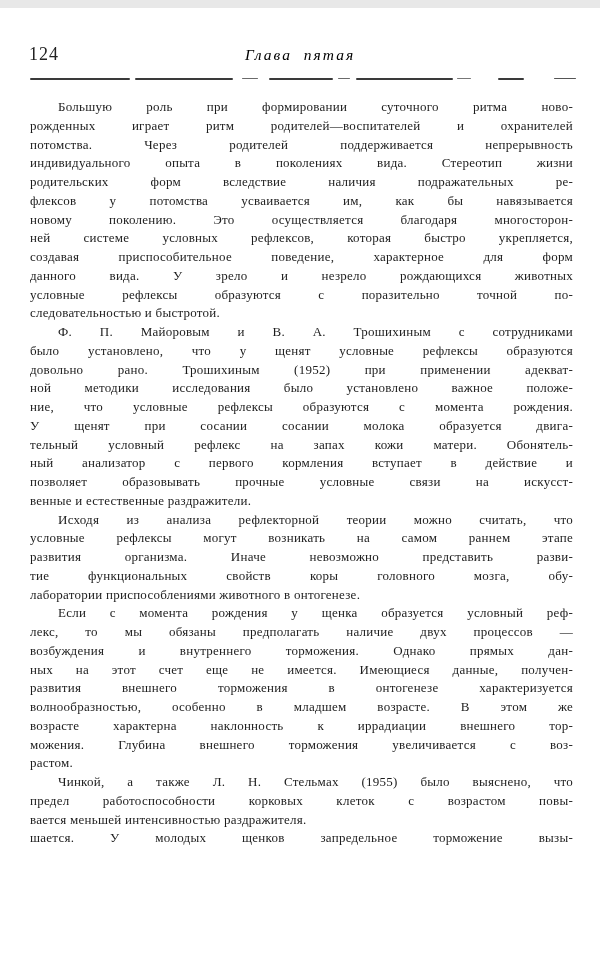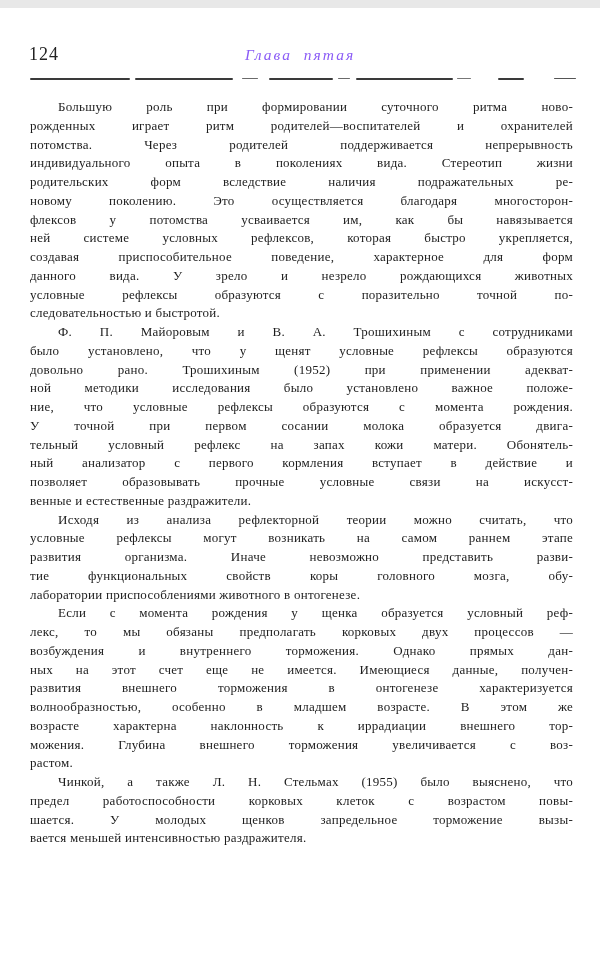--- a/index.html
+++ b/index.html
@@ -16,21 +16,21 @@
 
   
   .header { position: absolute; top: 34px; left: 0; width: 100%; height: 26px; }
   .page-number {
     position: absolute; left: 29px; top: 2px;
     font-size: 18px; letter-spacing: 1px; color: #222;
   }
   .running-head {
     position: absolute; left: 0; top: 4px; width: 100%;
     text-align: center; font-style: italic;
-    font-size: 15.5px; letter-spacing: 2px; color: #8b5cf6;
+    font-size: 15.5px; letter-spacing: 2px; color: #000000;
     word-spacing: 6px;
   }
 
   
   .header-rule { position: absolute; top: 70px; left: 30px; width: 546px; height: 3px; }
   .header-rule span { position: absolute; top: 0; height: 1.6px; background: #3a3a3a; border-radius: 1px; }
   .header-rule .s1 { left: 0;   width: 100px; }
   .header-rule .s2 { left: 105px; width: 98px; top: .4px; }
   .header-rule .s3 { left: 212px; width: 16px; height: 1.2px; background:#6a6a6a; }
   .header-rule .s4 { left: 239px; width: 64px; }
@@ -79,59 +79,59 @@
       <span class="s9"></span>
   </div>
 
   <div class="body-text">
       <div>
         <div class="line indent">Большую роль при формировании суточного ритма ново-</div>
         <div class="line">рожденных играет ритм родителей—воспитателей и охранителей</div>
         <div class="line">потомства. Через родителей поддерживается непрерывность</div>
         <div class="line">индивидуального опыта в поколениях вида. Стереотип жизни</div>
         <div class="line">родительских форм вследствие наличия подражательных ре-</div>
+        <div class="line">флексов у потомства усваивается им, как бы навязывается</div>
         <div class="line">новому поколению. Это осуществляется благодаря многосторон-</div>
-        <div class="line">флексов у потомства усваивается им, как бы навязывается</div>
         <div class="line">ней системе условных рефлексов, которая быстро укрепляется,</div>
         <div class="line">создавая приспособительное поведение, характерное для форм</div>
         <div class="line">данного вида. У зрело и незрело рождающихся животных</div>
         <div class="line">условные рефлексы образуются с поразительно точной по-</div>
         <div class="line last">следовательностью и быстротой.</div>
       </div>
       <div>
         <div class="line indent">Ф. П. Майоровым и В. А. Трошихиным с сотрудниками</div>
         <div class="line">было установлено, что у щенят условные рефлексы образуются</div>
         <div class="line">довольно рано. Трошихиным (1952) при применении адекват-</div>
         <div class="line">ной методики исследования было установлено важное положе-</div>
         <div class="line">ние, что условные рефлексы образуются с момента рождения.</div>
-        <div class="line">У точной при первом сосании молока образуется двига-</div>
+        <div class="line">У щенят при сосании сосании молока образуется двига-</div>
         <div class="line">тельный условный рефлекс на запах кожи матери. Обонятель-</div>
         <div class="line">ный анализатор с первого кормления вступает в действие и</div>
         <div class="line">позволяет образовывать прочные условные связи на искусст-</div>
         <div class="line last">венные и естественные раздражители.</div>
       </div>
       <div>
         <div class="line indent">Исходя из анализа рефлекторной теории можно считать, что</div>
         <div class="line">условные рефлексы могут возникать на самом раннем этапе</div>
         <div class="line">развития организма. Иначе невозможно представить разви-</div>
         <div class="line">тие функциональных свойств коры головного мозга, обу-</div>
         <div class="line last">лаборатории приспособлениями животного в онтогенезе.</div>
       </div>
       <div>
         <div class="line indent">Если с момента рождения у щенка образуется условный реф-</div>
-        <div class="line">лекс, то мы обязаны предполагать корковых двух процессов —</div>
+        <div class="line">лекс, то мы обязаны предполагать наличие двух процессов —</div>
         <div class="line">возбуждения и внутреннего торможения. Однако прямых дан-</div>
         <div class="line">ных на этот счет еще не имеется. Имеющиеся данные, получен-</div>
         <div class="line">развития внешнего торможения в онтогенезе характеризуется</div>
         <div class="line">волнообразностью, особенно в младшем возрасте. В этом же</div>
         <div class="line">возрасте характерна наклонность к иррадиации внешнего тор-</div>
         <div class="line">можения. Глубина внешнего торможения увеличивается с воз-</div>
         <div class="line last">растом.</div>
       </div>
       <div>
         <div class="line indent">Чинкой, а также Л. Н. Стельмах (1955) было выяснено, что</div>
         <div class="line">предел работоспособности корковых клеток с возрастом повы-</div>
+        <div class="line last">вается меньшей интенсивностью раздражителя.</div>
         <div class="line">шается. У молодых щенков запредельное торможение вызы-</div>
-        <div class="line last">вается меньшей интенсивностью раздражителя.</div>
       </div>
     </div>
 
 </div>
 
 </body></html>

